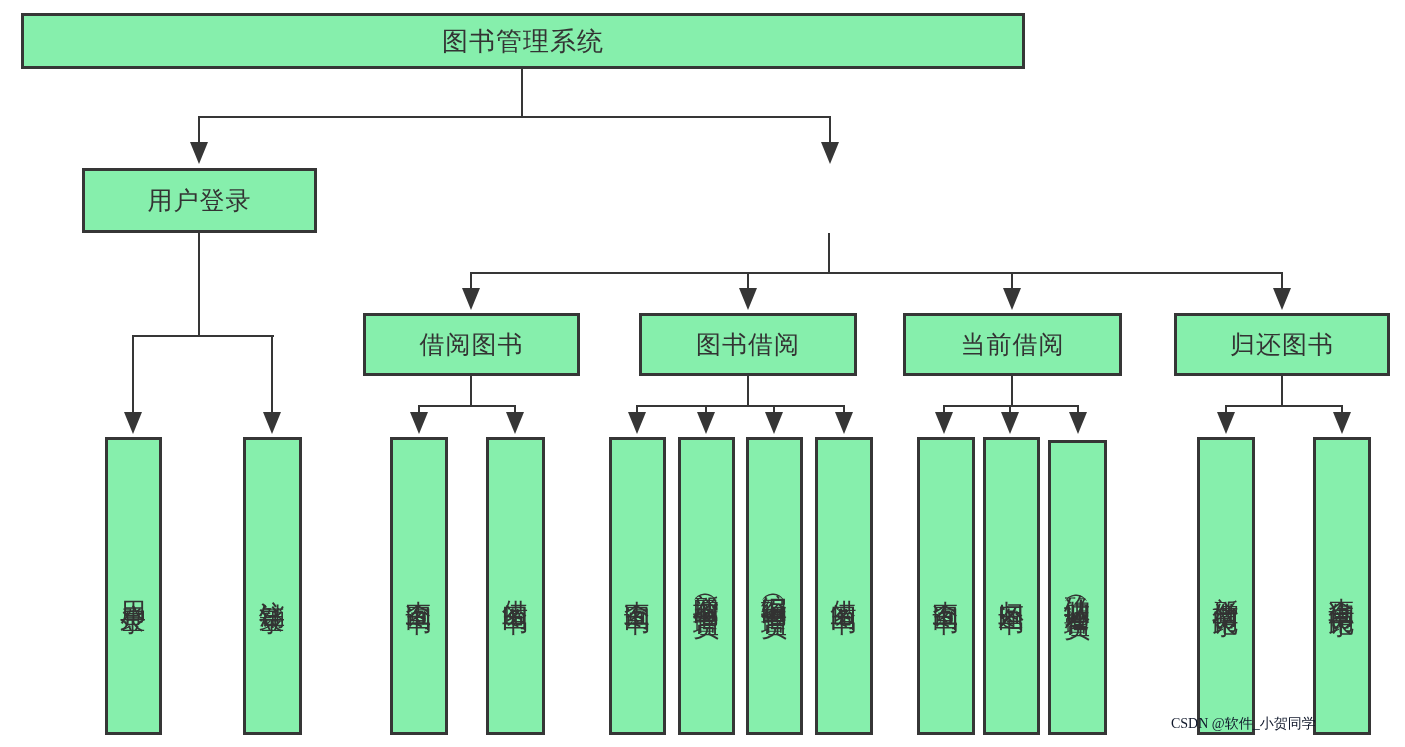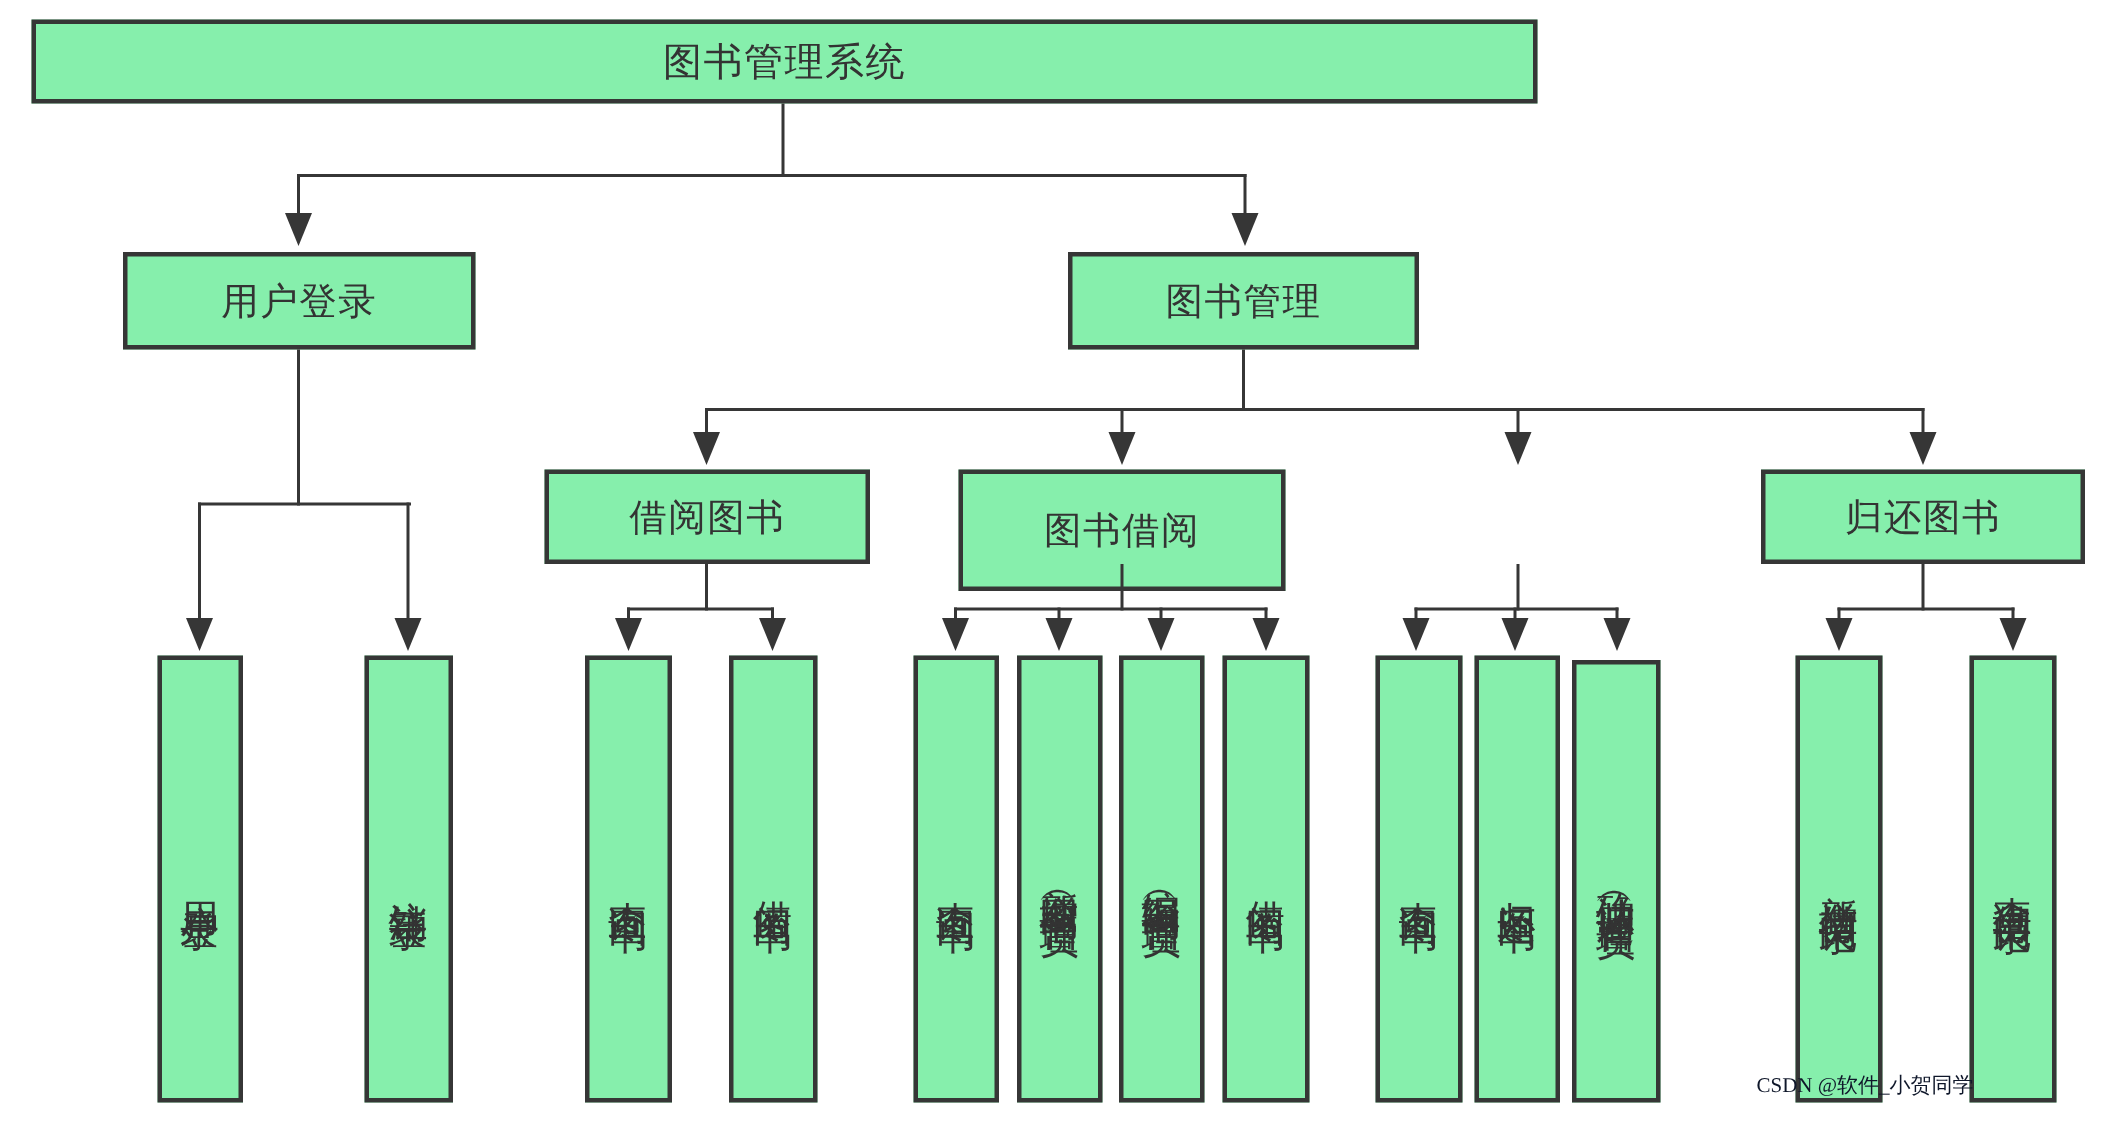--- a/index.html
+++ b/index.html
@@ -57,23 +57,20 @@
   <div class="vline" style="left:521px;top:69px;height:48px;"></div>
   <div class="hline" style="left:198px;top:116px;width:633px;"></div>
   <div class="vline" style="left:198px;top:116px;height:28px;"></div>
   <div class="arrowhead" style="left:190px;top:142px;"></div>
   <div class="vline" style="left:829px;top:116px;height:28px;"></div>
   <div class="arrowhead" style="left:821px;top:142px;"></div>
 
   <div class="box hbox" style="left:82px;top:168px;width:235px;height:65px;">
     <span>用户登录</span>
   </div>
-  <div class="box hbox" style="left:712px;top:168px;width:234px;height:65px;">
-    <span>图书管理</span>
-  </div>
 
   <div class="vline" style="left:198px;top:233px;height:104px;"></div>
   <div class="hline" style="left:132px;top:335px;width:142px;"></div>
   <div class="vline" style="left:132px;top:335px;height:78px;"></div>
   <div class="arrowhead" style="left:124px;top:412px;"></div>
   <div class="vline" style="left:271px;top:335px;height:78px;"></div>
   <div class="arrowhead" style="left:263px;top:412px;"></div>
 
   <div class="vline" style="left:828px;top:233px;height:41px;"></div>
   <div class="hline" style="left:470px;top:272px;width:813px;"></div>
@@ -82,22 +79,25 @@
   <div class="vline" style="left:747px;top:272px;height:18px;"></div>
   <div class="arrowhead" style="left:739px;top:288px;"></div>
   <div class="vline" style="left:1011px;top:272px;height:18px;"></div>
   <div class="arrowhead" style="left:1003px;top:288px;"></div>
   <div class="vline" style="left:1281px;top:272px;height:18px;"></div>
   <div class="arrowhead" style="left:1273px;top:288px;"></div>
 
   <div class="box hbox" style="left:363px;top:313px;width:217px;height:63px;">
     <span>借阅图书</span>
   </div>
-  <div class="box hbox" style="left:639px;top:313px;width:218px;height:81px;">
+  <div class="box hbox" style="left:639px;top:313px;width:218px;height:63px;">
     <span>图书借阅</span>
+  </div>
+  <div class="box hbox" style="left:903px;top:313px;width:219px;height:63px;">
+    <span>当前借阅</span>
   </div>
   <div class="box hbox" style="left:1174px;top:313px;width:216px;height:63px;">
     <span>归还图书</span>
   </div>
 
   <div class="vline" style="left:470px;top:376px;height:31px;"></div>
   <div class="hline" style="left:418px;top:405px;width:98px;"></div>
   <div class="vline" style="left:418px;top:405px;height:9px;"></div>
   <div class="arrowhead" style="left:410px;top:412px;"></div>
   <div class="vline" style="left:514px;top:405px;height:9px;"></div>

